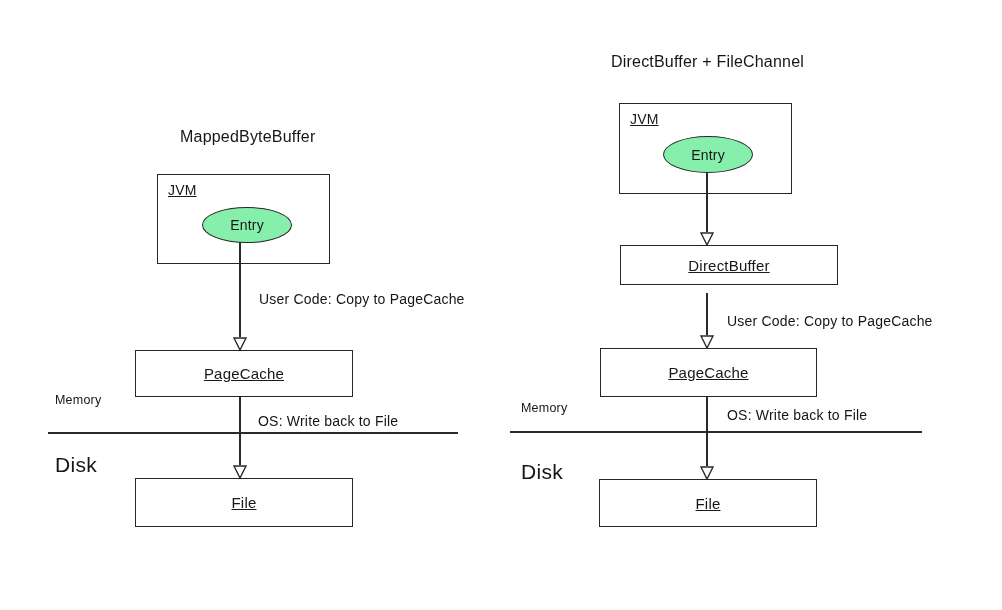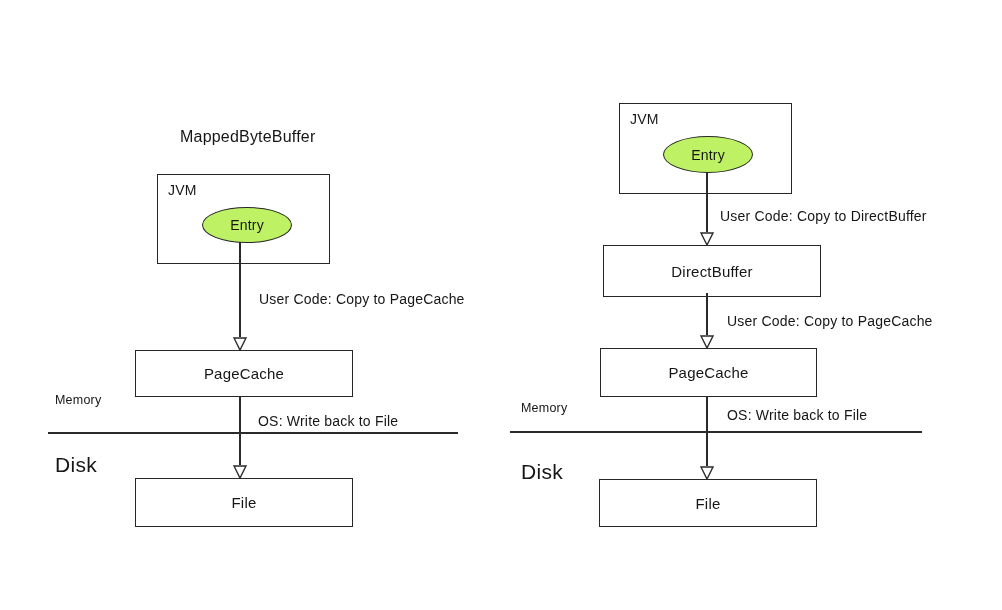--- a/index.html
+++ b/index.html
@@ -21,38 +21,39 @@
     color: #161616;
     white-space: nowrap;
   }
   .box {
     position: absolute;
     border: 1.5px solid #262626;
     background: #ffffff;
     display: flex;
     align-items: center;
     justify-content: center;
+    text-decoration: underline;
   }
   .box .box-label {
     font-size: 15px;
     letter-spacing: 0.2px;
     color: #161616;
   }
   .jvm-box { justify-content: flex-start; align-items: flex-start; }
   .jvm-label {
     font-size: 14px;
     letter-spacing: 0.2px;
     padding: 7px 0 0 10px;
     color: #161616;
   }
   .ellipse {
     position: absolute;
     border: 1.4px solid #262626;
     border-radius: 50%;
-    background: #bef264;
+    background: #86efac;
     display: flex;
     align-items: center;
     justify-content: center;
   }
   .ellipse .node-label { font-size: 14px; letter-spacing: 0.2px; color: #161616; }
   .vline {
     position: absolute;
     width: 1.5px;
     background: #2a2a2a;
   }
@@ -113,35 +114,35 @@
   <div class="edge-label" style="left:258px; top:413px">OS: Write back to File</div>
 
   <div class="memory-label" style="left:55px; top:393px">Memory</div>
   <div class="hline" style="left:48px; top:432px; width:410px"></div>
   <div class="disk-label" style="left:55px; top:453px">Disk</div>
 
   <div class="box" style="left:135px; top:478px; width:218px; height:49px">
     <span class="box-label">File</span>
   </div>
 
+  <div class="title" style="left:611px; top:53px">DirectBuffer + FileChannel</div>
 
   <div class="box jvm-box" style="left:619px; top:103px; width:173px; height:91px">
     <span class="jvm-label">JVM</span>
   </div>
   <div class="ellipse" style="left:663px; top:136px; width:90px; height:37px">
     <span class="node-label">Entry</span>
   </div>
 
   <div class="vline" style="left:706px; top:172px; height:60px"></div>
   <svg class="arrowhead" style="left:700px; top:232px" viewBox="0 0 14 14">
     <polygon points="1,1 13,1 7,13" fill="#ffffff" stroke="#2a2a2a" stroke-width="1.4"></polygon>
   </svg>
-  <div class="edge-label" style="left:720px; top:208px">User Code: Copy to DirectBuffer</div>
 
-  <div class="box" style="left:603px; top:245px; width:218px; height:52px">
+  <div class="box" style="left:620px; top:245px; width:218px; height:40px">
     <span class="box-label">DirectBuffer</span>
   </div>
 
   <div class="vline" style="left:706px; top:293px; height:42px"></div>
   <svg class="arrowhead" style="left:700px; top:335px" viewBox="0 0 14 14">
     <polygon points="1,1 13,1 7,13" fill="#ffffff" stroke="#2a2a2a" stroke-width="1.4"></polygon>
   </svg>
   <div class="edge-label" style="left:727px; top:313px">User Code: Copy to PageCache</div>
 
   <div class="box" style="left:600px; top:348px; width:217px; height:49px">

